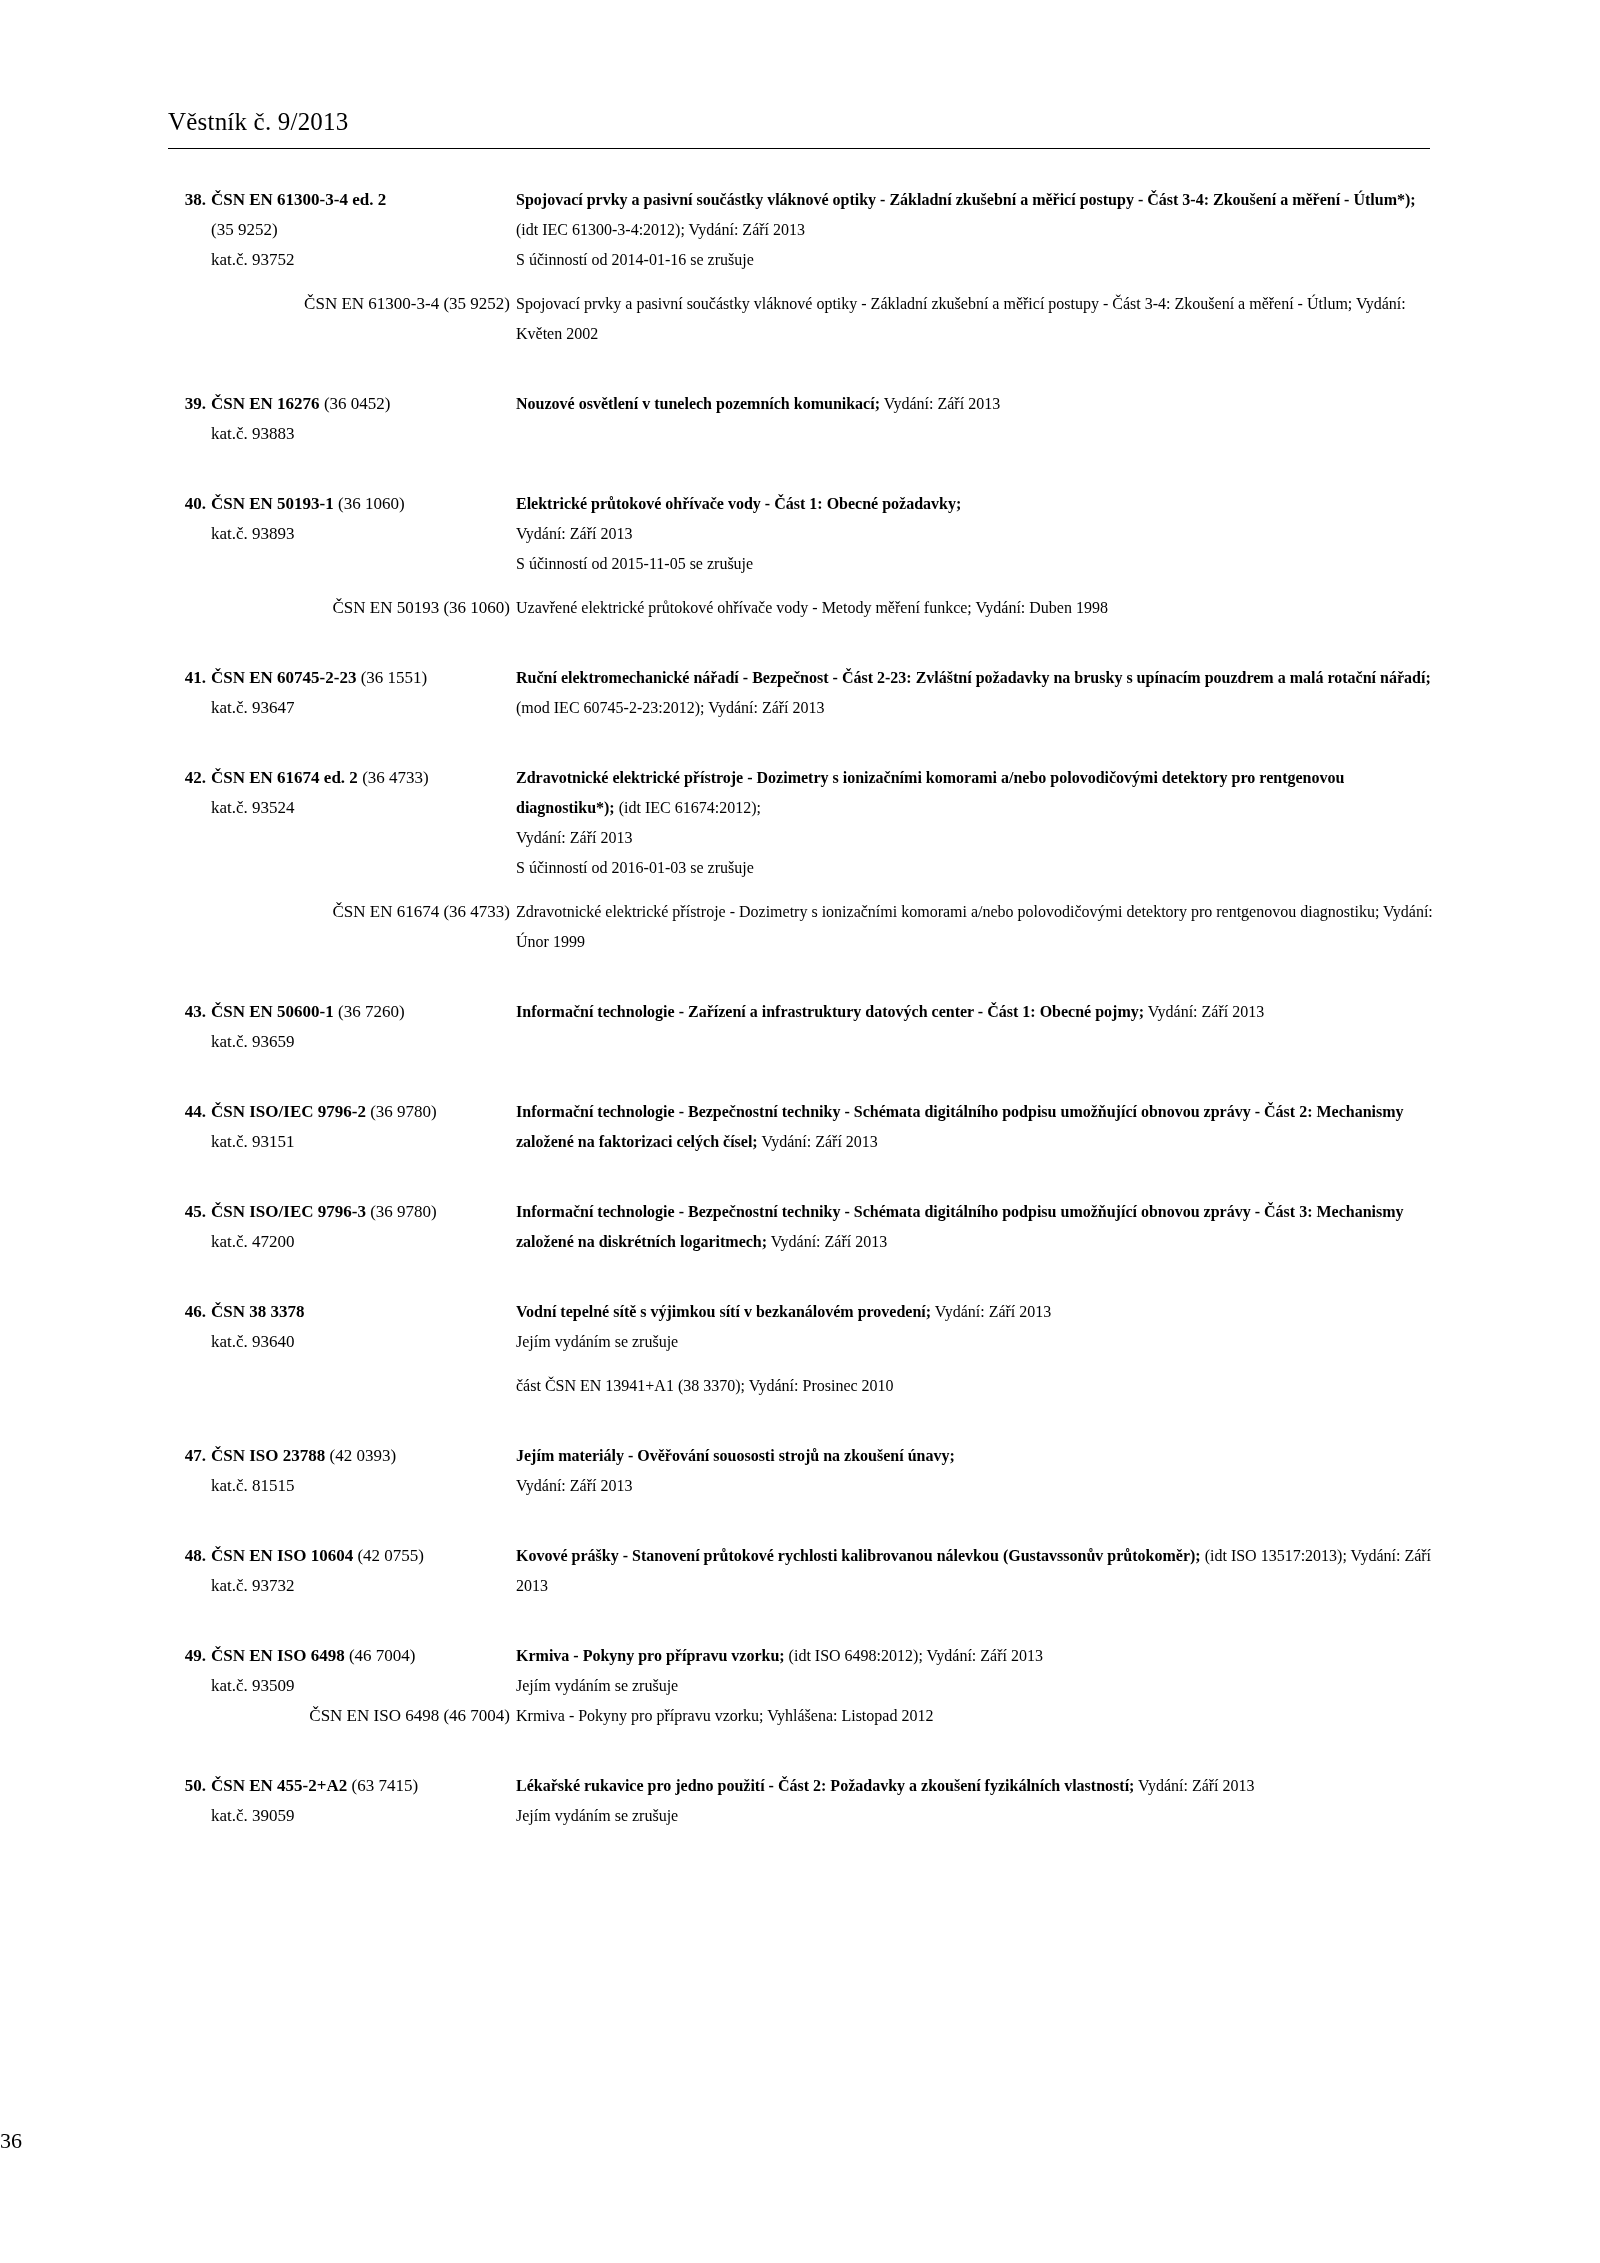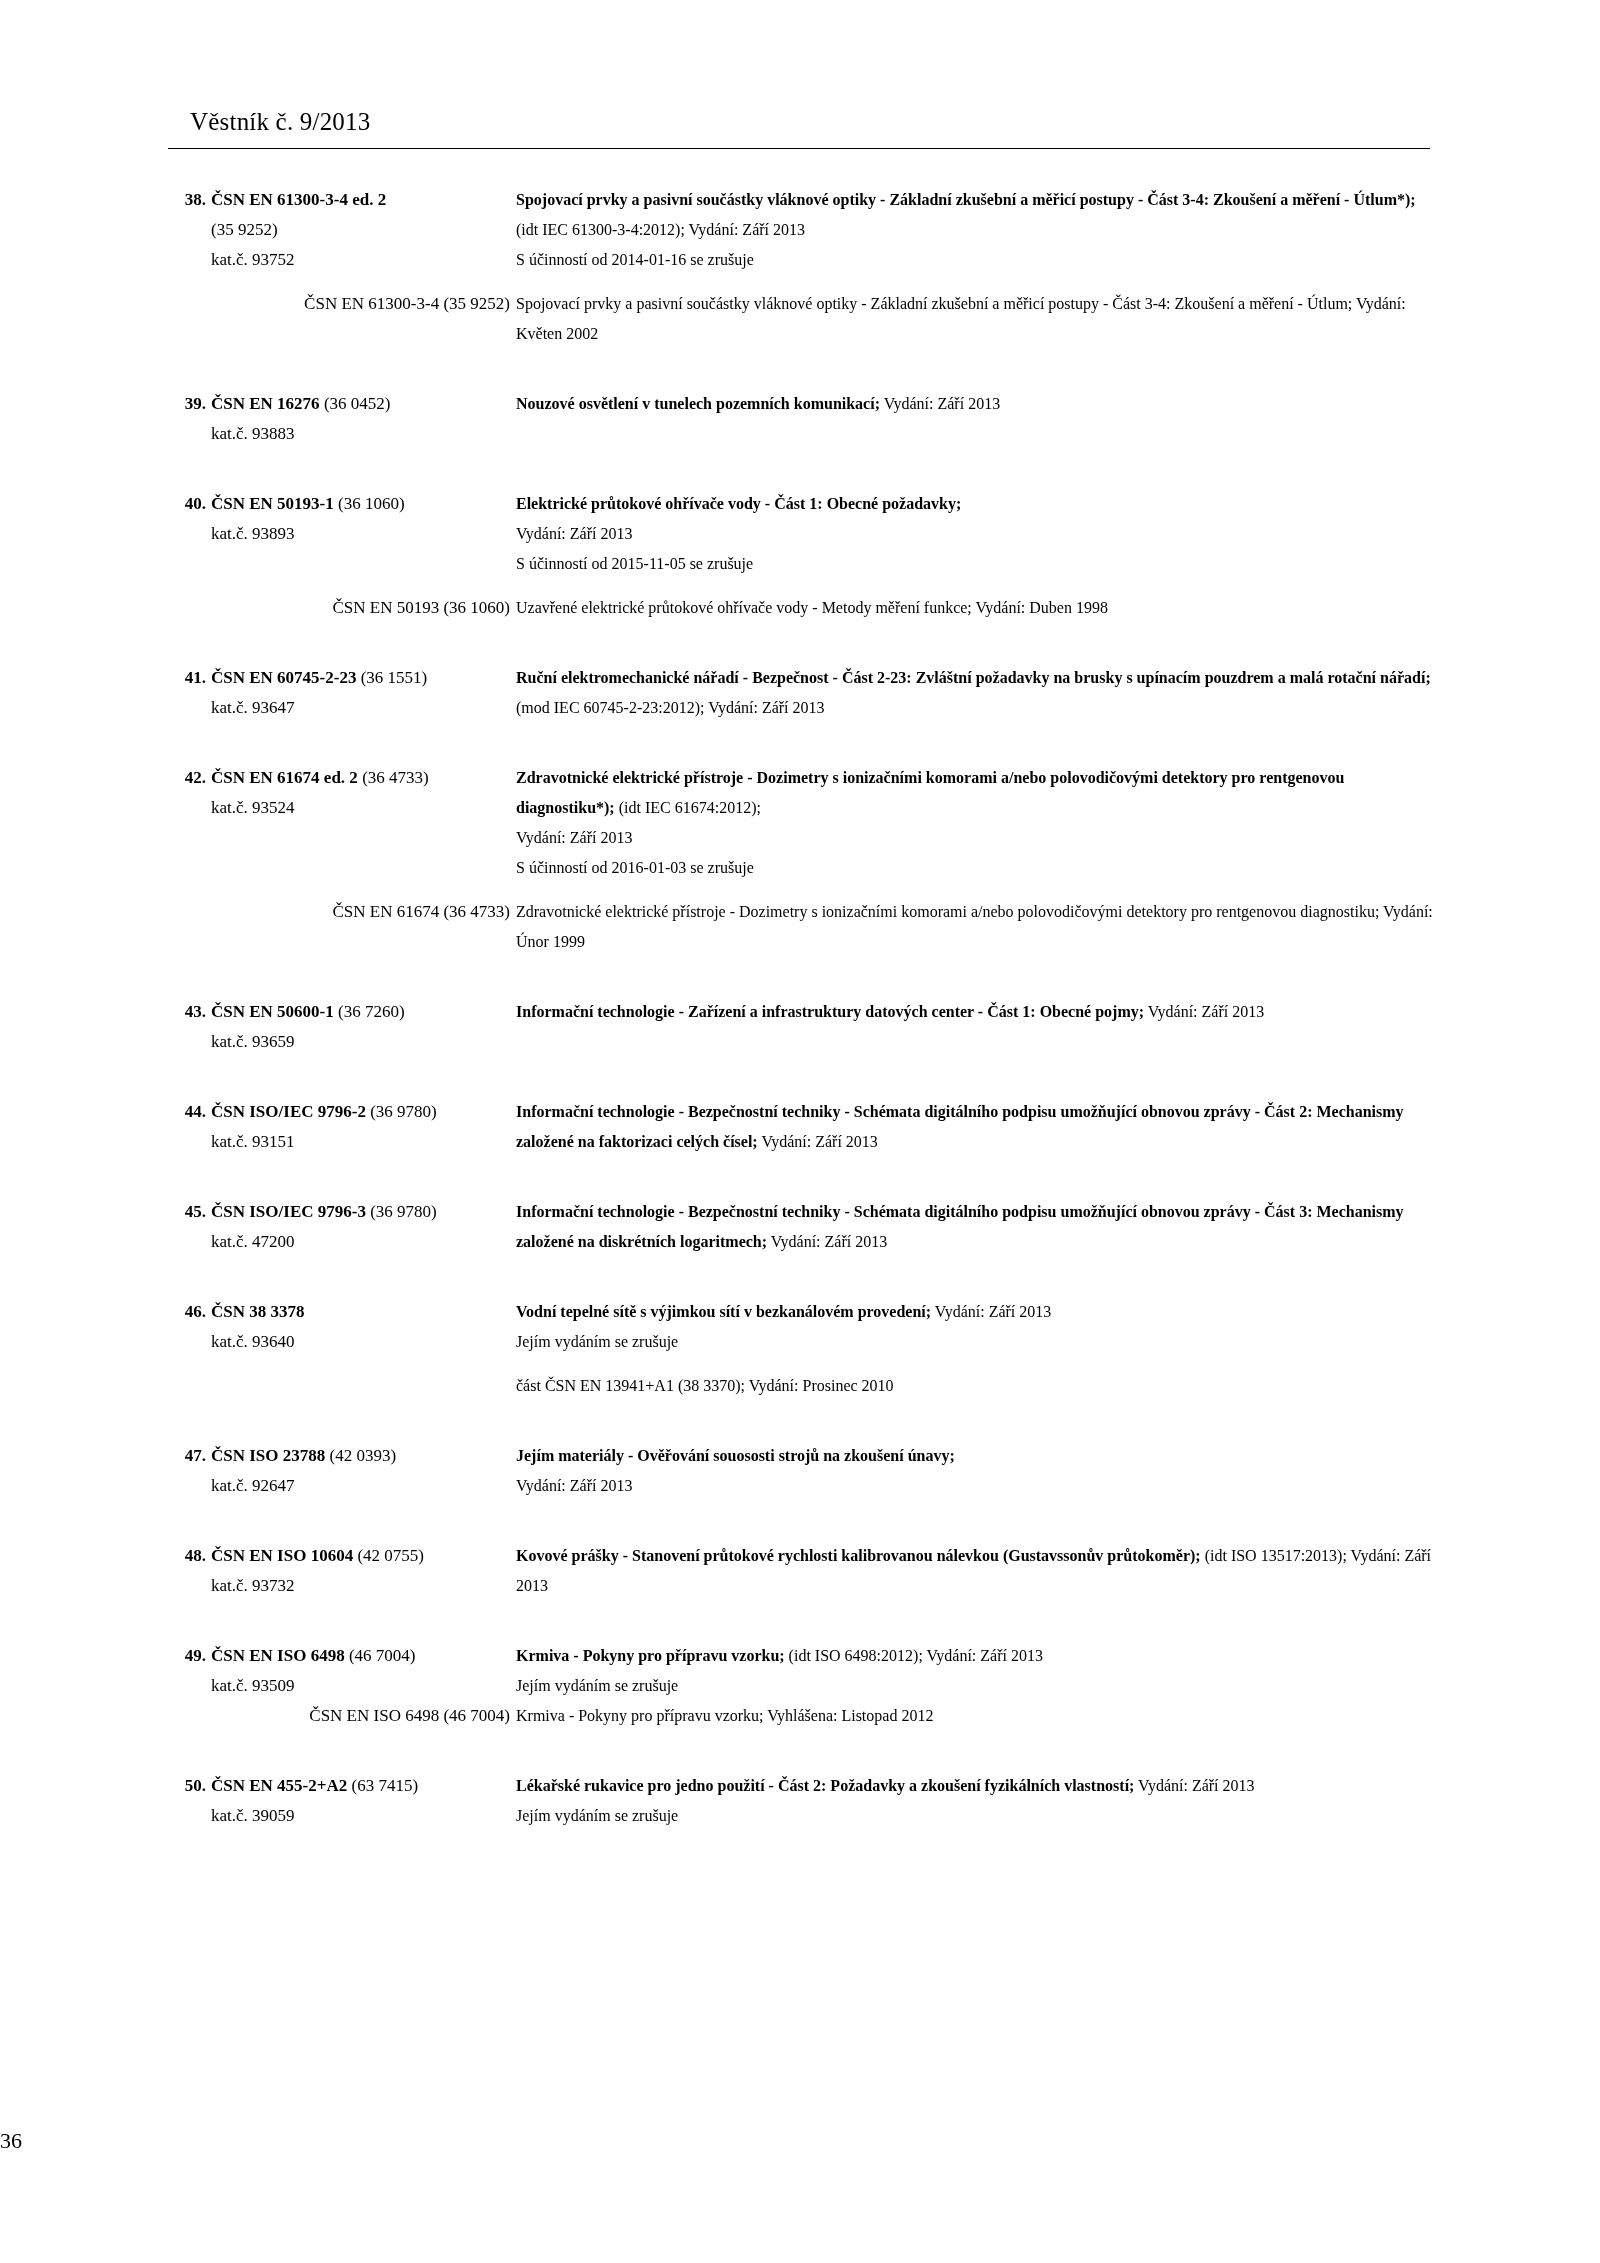--- a/index.html
+++ b/index.html
@@ -23,21 +23,20 @@
   }
   .header {
     position: absolute;
     top: 108px;
     left: 168px;
     width: 1260px;
   }
   .header-title {
     font-size: 25px;
     letter-spacing: 0.2px;
-    margin-left: 22px;
   }
   .header-rule {
     position: absolute;
     top: 148px;
     left: 168px;
     width: 1262px;
     height: 1px;
     background: #000000;
   }
   .content {
@@ -239,21 +238,21 @@
         <span class="line sub-left"></span>
       </div>
       <div class="col-right">část ČSN EN 13941+A1 (38 3370); Vydání: Prosinec 2010</div>
     </div>
 
     <div class="entry-spacer-lg"></div>
 
     <div class="entry">
       <div class="col-left">
         <span class="line"><span class="num">47.</span><span class="desig-bold">ČSN ISO 23788</span> <span>(42 0393)</span></span>
-        <span class="line indent-left">kat.č. 92647</span>
+        <span class="line indent-left">kat.č. 81515</span>
       </div>
       <div class="col-right">
         <span class="bold">Jejím materiály - Ověřování souososti strojů na zkoušení únavy;</span>
         <span class="line">Vydání: Září 2013</span>
       </div>
     </div>
 
     <div class="entry-spacer-lg"></div>
 
     <div class="entry">

